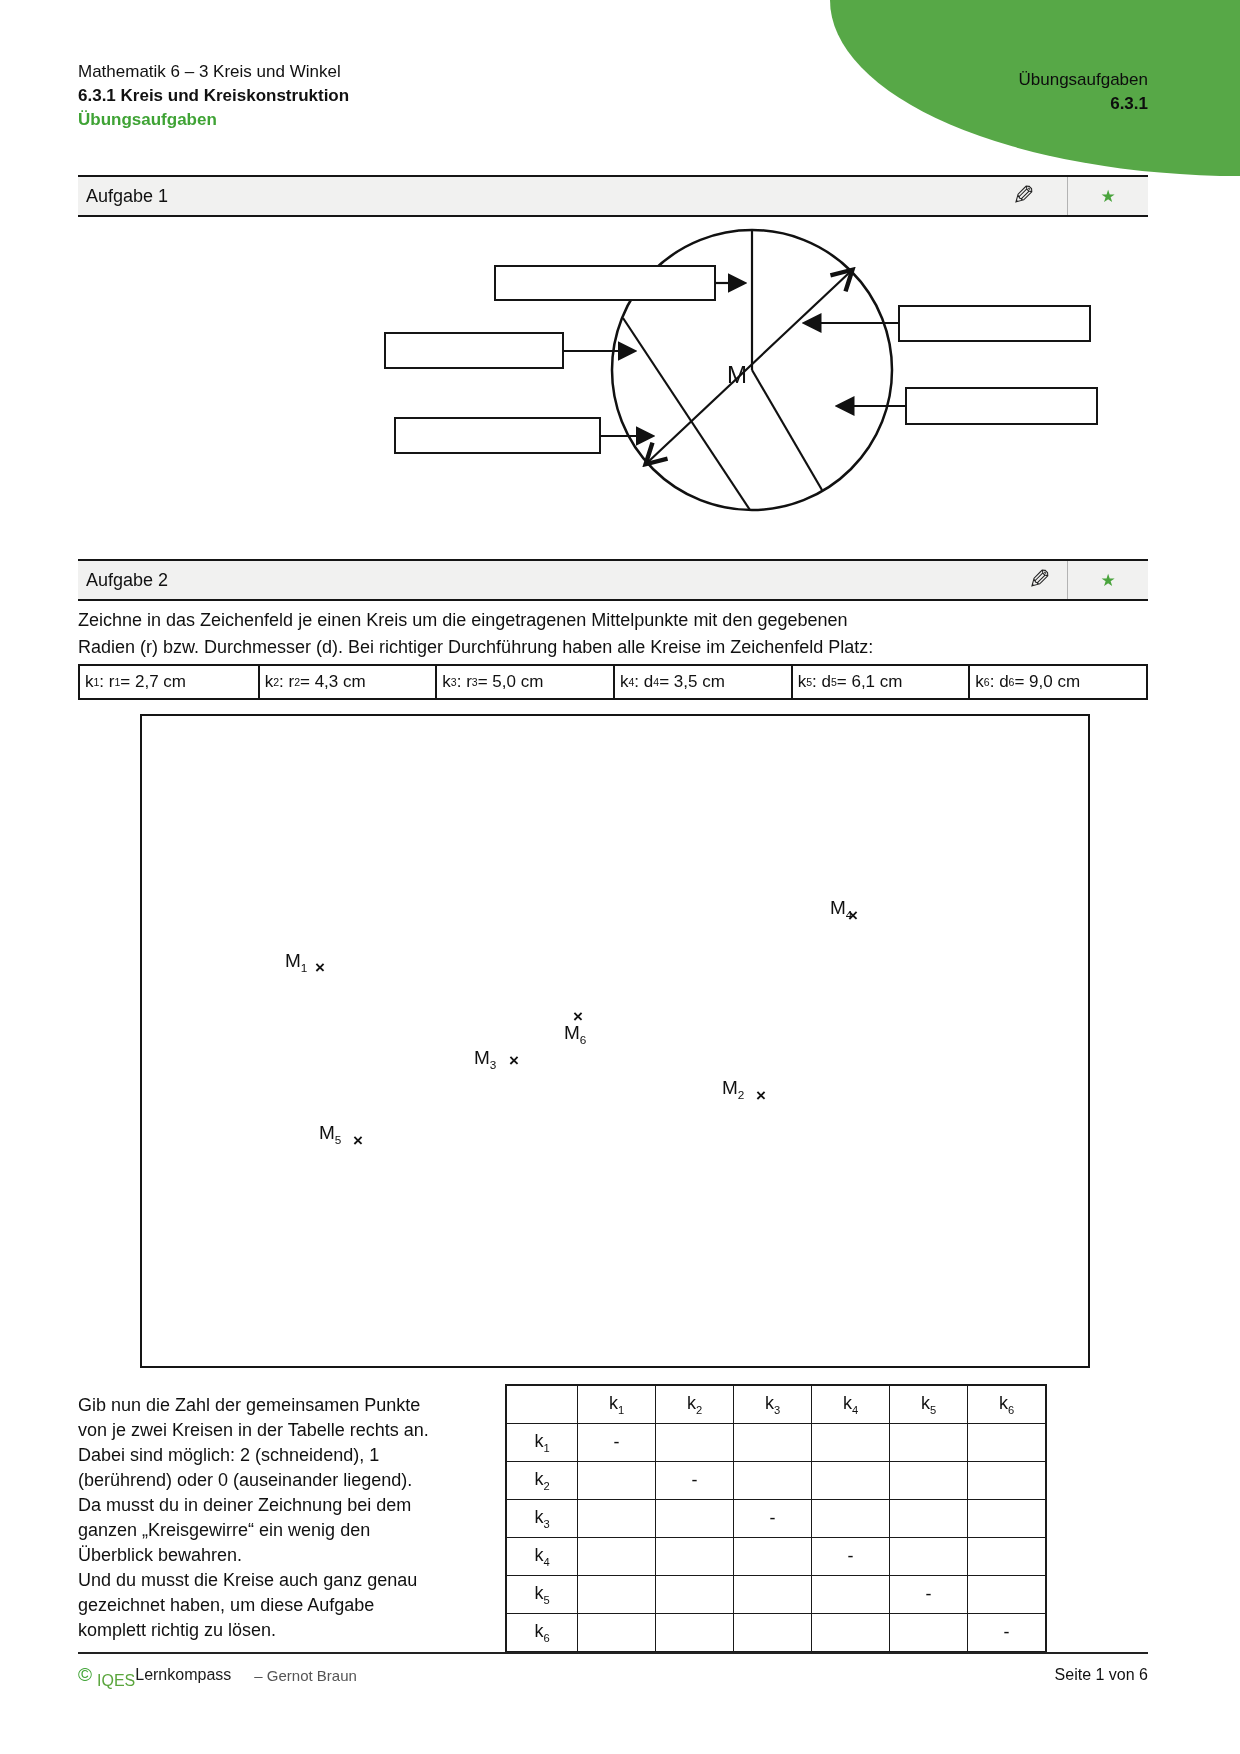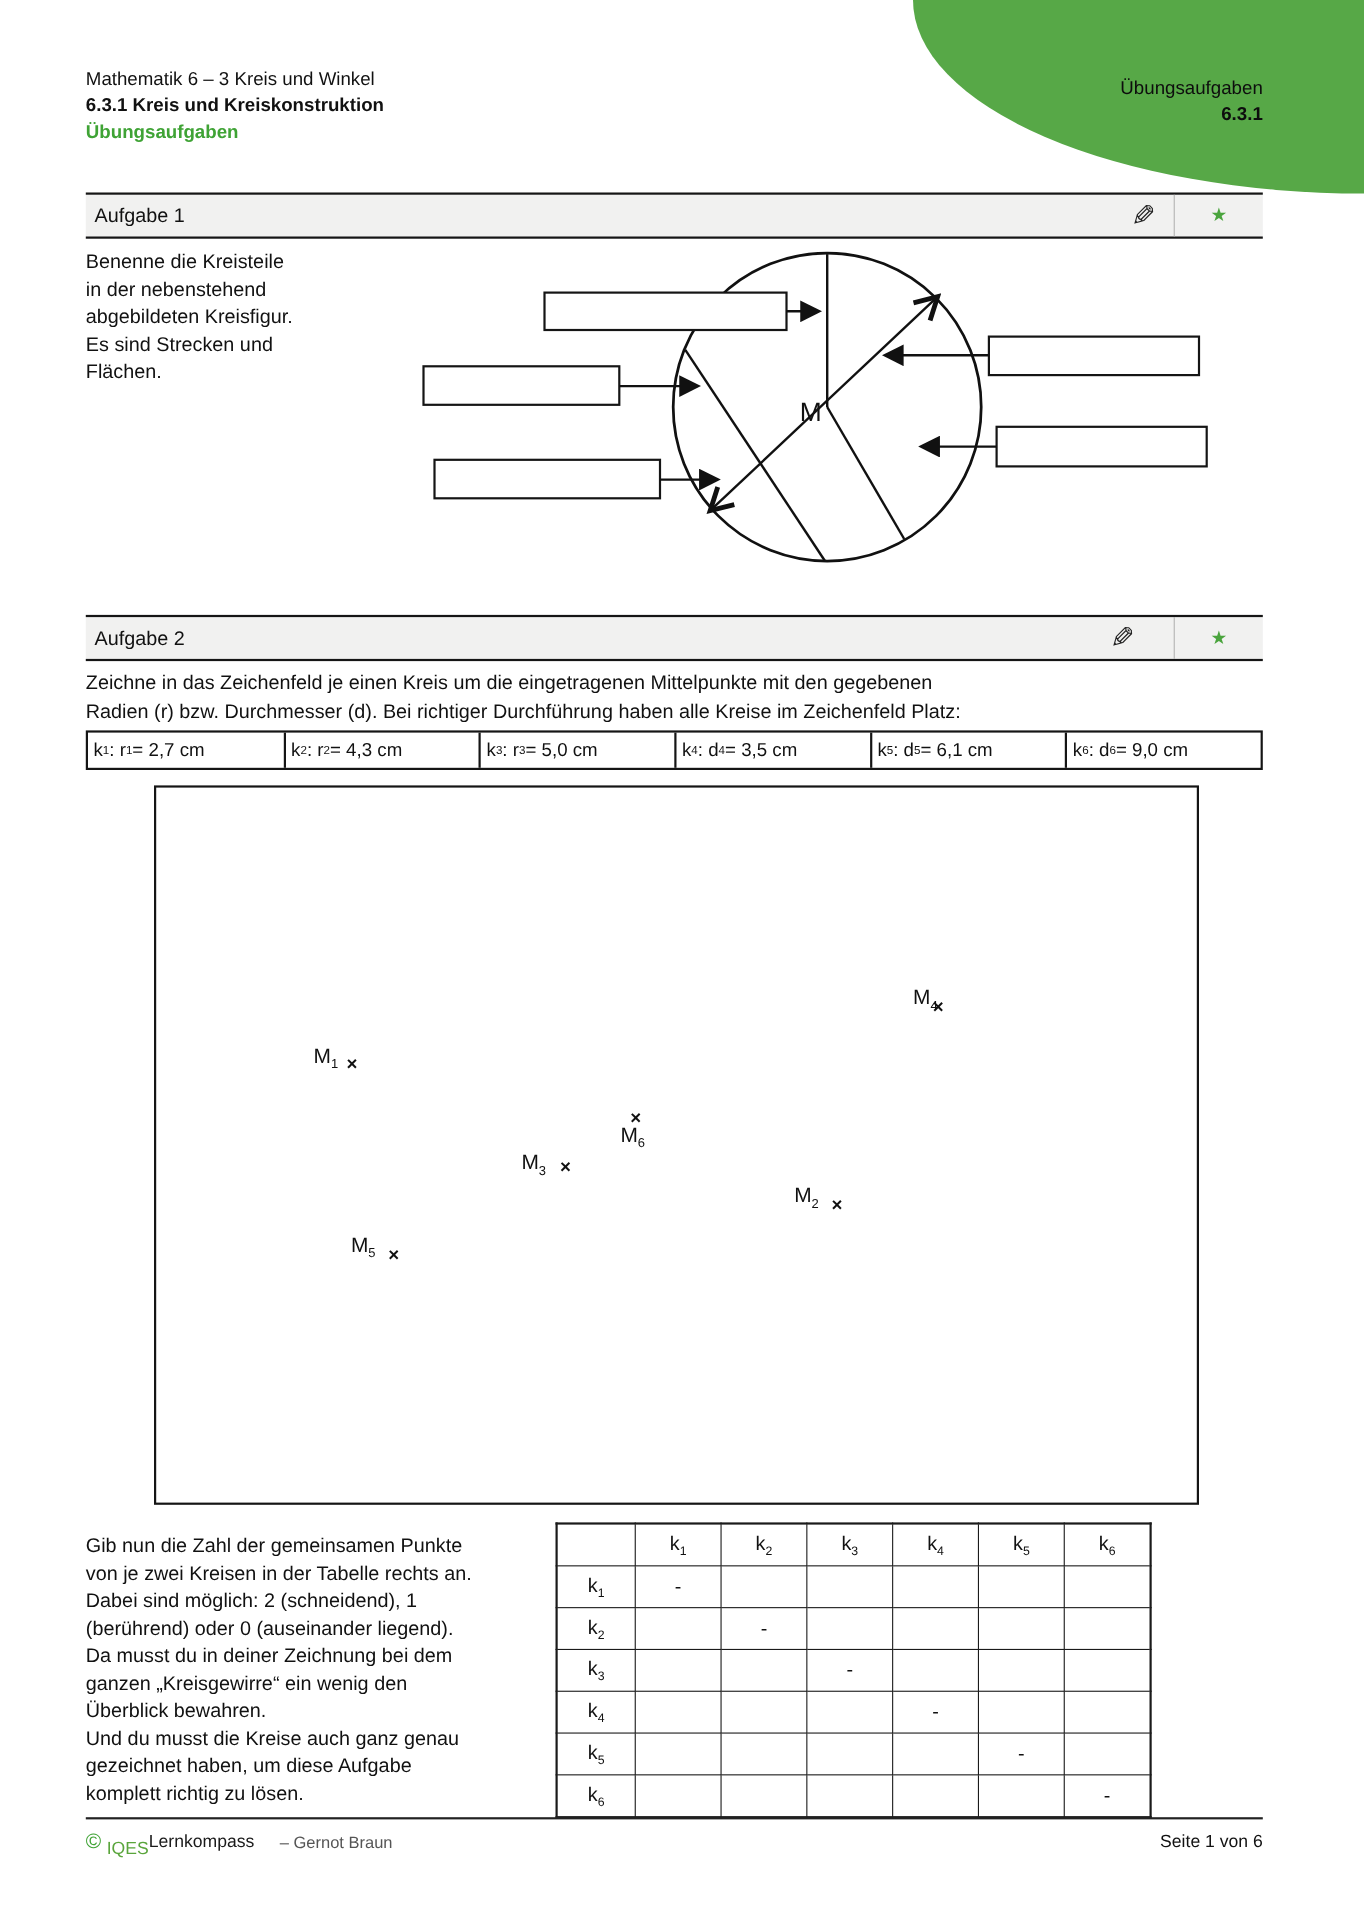--- a/index.html
+++ b/index.html
@@ -15,21 +15,21 @@
 
   
   .hdr{position:absolute;left:78px;top:60px;font-size:17px;line-height:24px;}
   .hdr-b{font-weight:bold;}
   .hdr-g{font-weight:bold;color:#3fa335;}
 
   
   .task-bar{position:absolute;left:78px;width:1070px;height:42px;background:#f1f1f0;
             border-top:2px solid #151515;border-bottom:2px solid #151515;
             display:flex;align-items:center;box-sizing:border-box;}
-  #bar1{top:175px;} #bar2{top:559px;gap:19px;}
+  #bar1{top:175px;gap:16px;} #bar2{top:559px;}
   .task-title{flex:1;padding-left:8px;font-size:18px;}
   .pencil{display:inline-block;transform:scaleX(-1);font-size:27px;margin-right:16px;color:#222;}
   .star-cell{width:80px;align-self:stretch;border-left:1px solid #b3b3b3;
              display:flex;align-items:center;justify-content:center;color:#4aa43d;font-size:17px;}
 
   .p1{position:absolute;left:78px;top:226px;font-size:18px;line-height:25px;white-space:pre-line;}
 
   .figure{position:absolute;left:0;top:0;}
 
   .instr{position:absolute;left:78px;top:607px;width:1070px;font-size:18px;line-height:27px;white-space:pre-line;}
@@ -79,25 +79,20 @@
   </div>
 
   <div class="task-bar" id="bar1">
     <div class="task-title">Aufgabe 1</div>
     <span class="pencil">✎</span>
     <div class="star-cell">
       <span>★</span>
     </div>
   </div>
 
-  <div class="p1">Benenne die Kreisteile
-in der nebenstehend
-abgebildeten Kreisfigur.
-Es sind Strecken und
-Flächen.</div>
 
   <svg class="figure" width="1240" height="560" viewBox="0 0 1240 560">
     <defs>
       <marker id="mArr" markerWidth="9" markerHeight="9" refX="7.5" refY="4.5" orient="auto">
         <path d="M0,0 L9,4.5 L0,9 z" fill="#111"></path>
       </marker>
       <marker id="mOpen" markerWidth="13" markerHeight="13" refX="9.5" refY="6.5" orient="auto-start-reverse">
         <path d="M2,1.5 L11,6.5 L2,11.5" stroke="#111" stroke-width="2" fill="none"></path>
       </marker>
     </defs>

